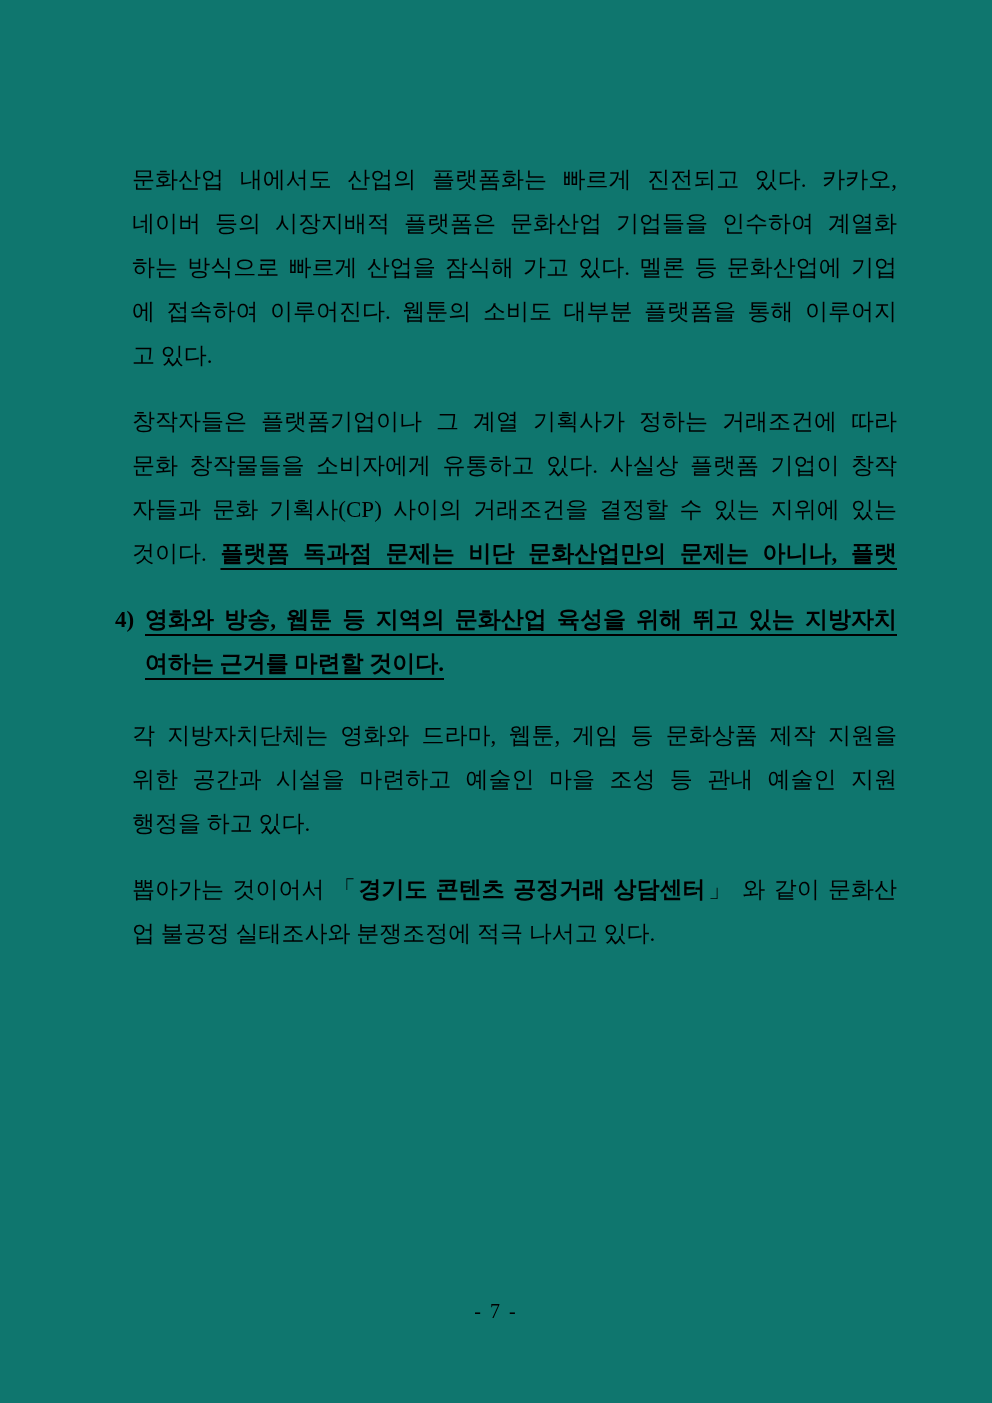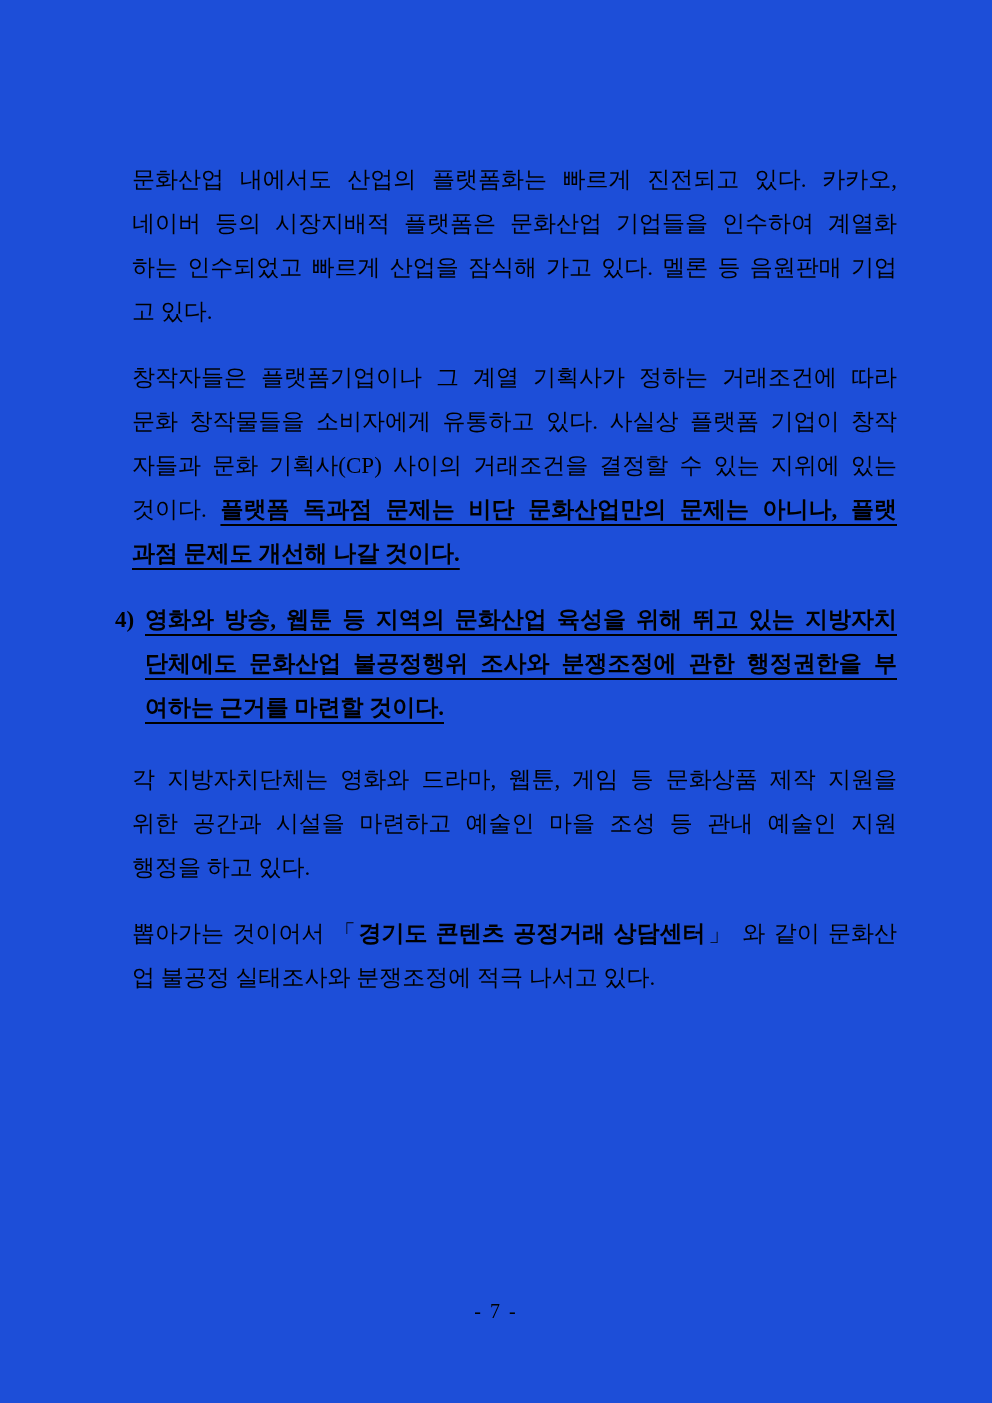--- a/index.html
+++ b/index.html
@@ -12,21 +12,21 @@
     height: 1403px;
     position: relative;
     font-family: "Liberation Serif", "DejaVu Serif", serif;
     color: #000000;
     overflow: hidden;
   }
   .page {
     position: absolute;
     left: 0; top: 0;
     width: 992px; height: 1403px;
-    background: #1d4ed8;
+    background: #0f766e;
   }
   .content {
     position: absolute;
     left: 132px;
     top: 158px;
     width: 765px;
     font-size: 23px;
   }
   .para {
     margin: 0 0 22px 0;
@@ -71,34 +71,33 @@
   }
 </style>
 </head>
 <body>
 
 <div class="page">
   <div class="content">
       <div class="para">
         <div class="line"><span>문화산업 내에서도 산업의 플랫폼화는 빠르게 진전되고 있다. 카카오,</span></div>
         <div class="line"><span>네이버 등의 시장지배적 플랫폼은 문화산업 기업들을 인수하여 계열화</span></div>
-        <div class="line"><span>하는 인수되었고 빠르게 산업을 잠식해 가고 있다. 멜론 등 음원판매 기업</span></div>
+        <div class="line"><span>하는 방식으로 빠르게 산업을 잠식해 가고 있다. 멜론 등 문화산업에 기업</span></div>
+        <div class="line"><span>에 접속하여 이루어진다. 웹툰의 소비도 대부분 플랫폼을 통해 이루어지</span></div>
         <div class="line last"><span>고 있다.</span></div>
       </div>
       <div class="para">
         <div class="line"><span>창작자들은 플랫폼기업이나 그 계열 기획사가 정하는 거래조건에 따라</span></div>
         <div class="line"><span>문화 창작물들을 소비자에게 유통하고 있다. 사실상 플랫폼 기업이 창작</span></div>
         <div class="line"><span>자들과 문화 기획사(CP) 사이의 거래조건을 결정할 수 있는 지위에 있는</span></div>
         <div class="line"><span>것이다. </span><span class="b u">플랫폼 독과점 문제는 비단 문화산업만의 문제는 아니나, 플랫</span></div>
-        <div class="line last"><span class="b u">과점 문제도 개선해 나갈 것이다.</span></div>
       </div>
       <div class="para item">
         <span class="marker">4)</span>
         <div class="line"><span class="b u">영화와 방송, 웹툰 등 지역의 문화산업 육성을 위해 뛰고 있는 지방자치</span></div>
-        <div class="line"><span class="b u">단체에도 문화산업 불공정행위 조사와 분쟁조정에 관한 행정권한을 부</span></div>
         <div class="line last"><span class="b u">여하는 근거를 마련할 것이다.</span></div>
       </div>
       <div class="para">
         <div class="line"><span>각 지방자치단체는 영화와 드라마, 웹툰, 게임 등 문화상품 제작 지원을</span></div>
         <div class="line"><span>위한 공간과 시설을 마련하고 예술인 마을 조성 등 관내 예술인 지원</span></div>
         <div class="line last"><span>행정을 하고 있다.</span></div>
       </div>
       <div class="para">
         <div class="line"><span>뽑아가는 것이어서 </span><span>「</span><span class="b">경기도 콘텐츠 공정거래 상담센터</span><span>」</span><span> 와 같이 문화산</span></div>
         <div class="line last"><span>업 불공정 실태조사와 분쟁조정에 적극 나서고 있다.</span></div>

